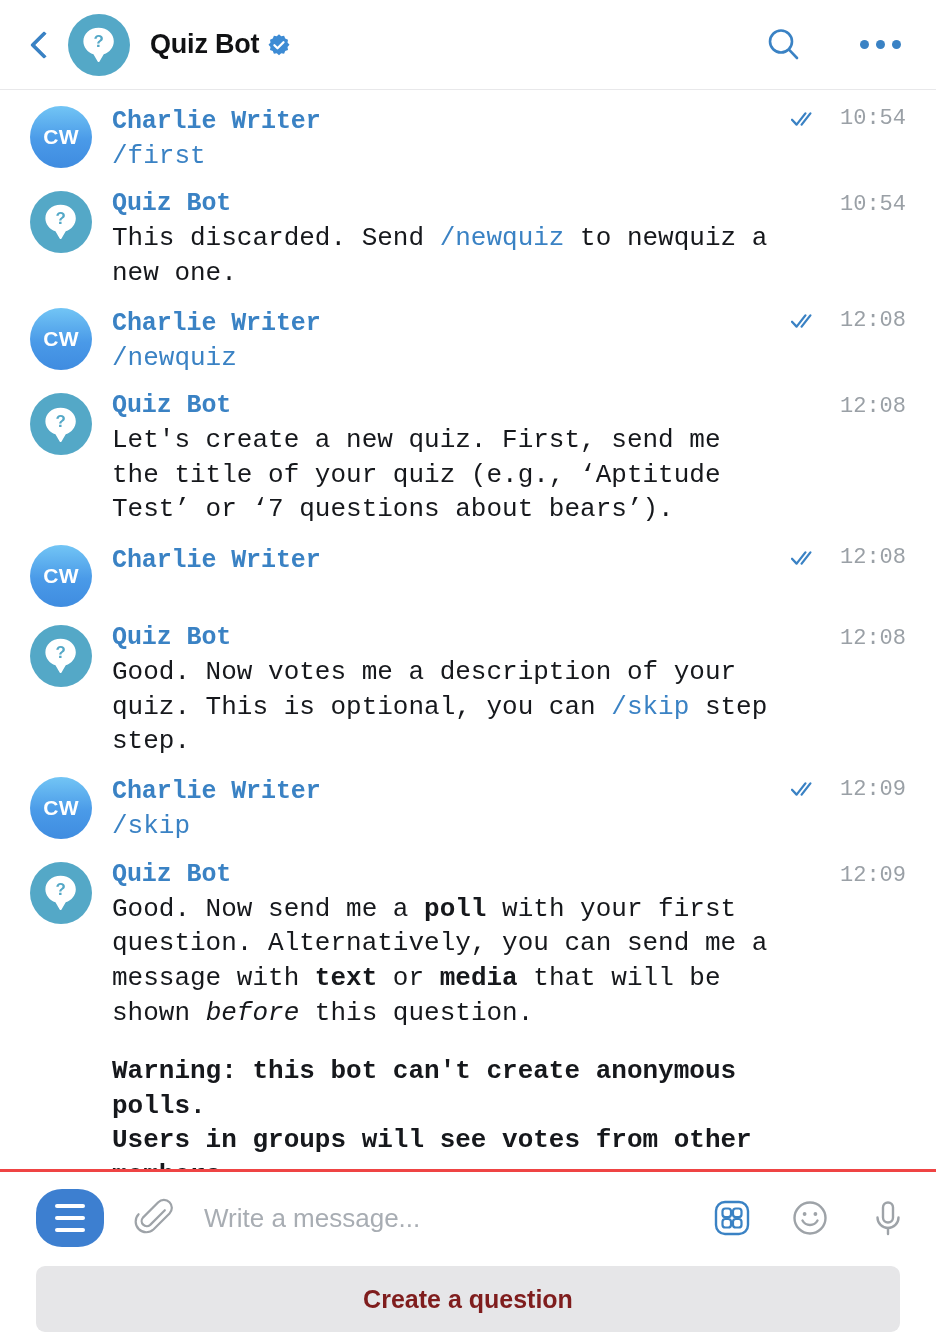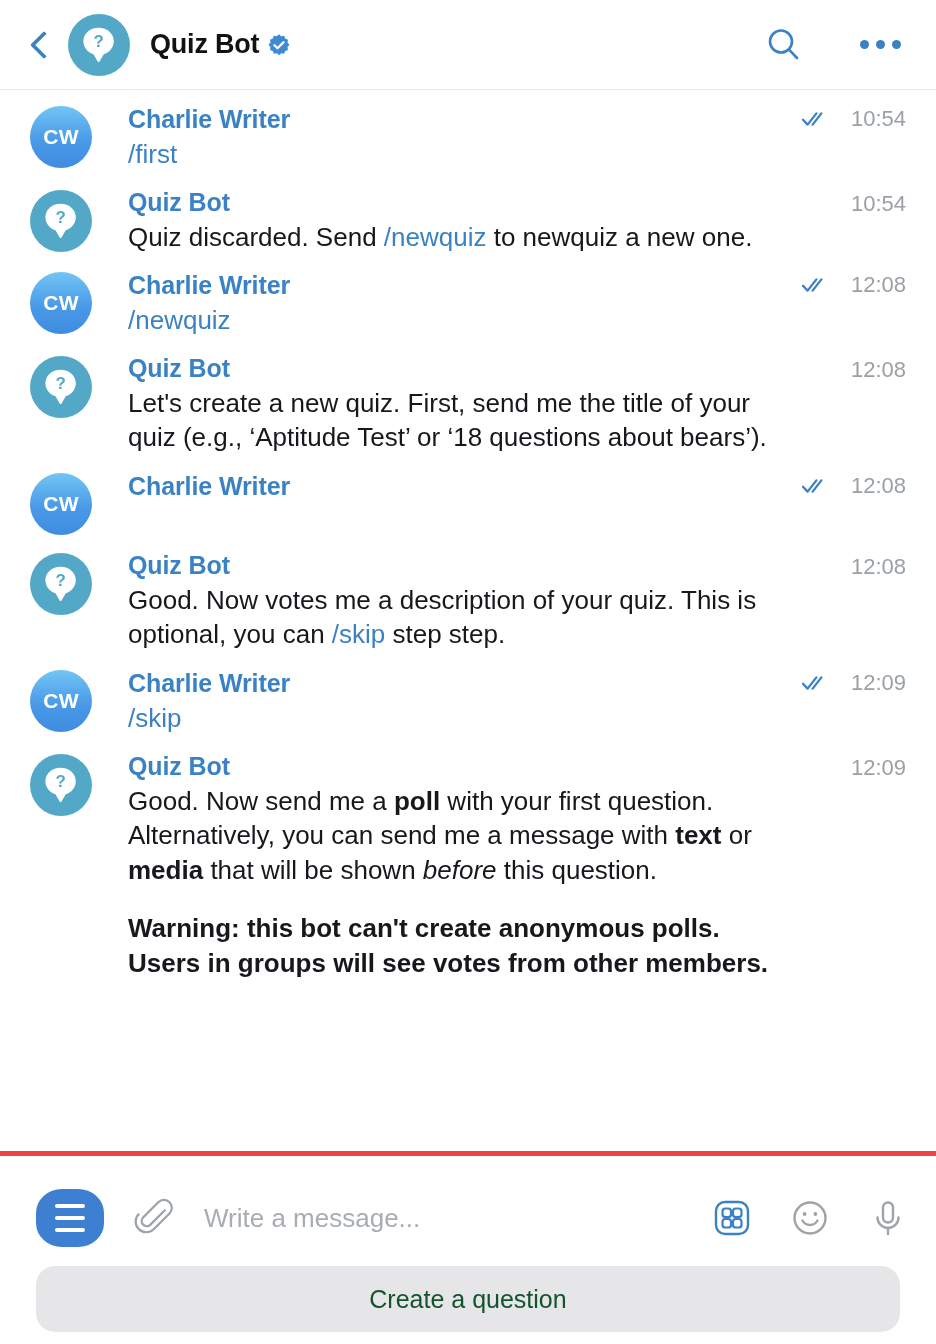--- a/index.html
+++ b/index.html
@@ -165,22 +165,23 @@
     font-size: 21px;
     font-weight: bold;
     letter-spacing: 0.3px;
   }
   .msg-avatar.bot {
     background: #54a8c7;
   }
 
   .msg-body {
     flex: 1 1 auto;
-    margin-left: 36px;
+    margin-left: 20px;
     min-width: 0;
+    font-family: Liberation Mono, monospace;
   }
 
   .msg-top {
     display: flex;
     align-items: baseline;
     justify-content: space-between;
     gap: 12px;
   }
   .msg-sender {
     font-size: 25px;
@@ -216,23 +217,23 @@
   }
   .msg-text .cmdlink { color: #3a82c4; cursor: pointer; }
   .msg-text b { font-weight: bold; }
   .msg-text i { font-style: italic; }
   .msg-text .warn { font-weight: bold; display: block; }
   .msg-text .blank-line { display: block; height: 24px; }
 
   
   .composer-wrap {
     flex: 0 0 auto;
-    border-top: 5px solid #ef4444;
+    border-top: 3px solid #ef4444;
     background: #ffffff;
-    padding: 16px 0 12px 0;
+    padding: 0 0 12px 0;
   }
   .composer {
     height: 92px;
     display: flex;
     align-items: center;
     padding: 0 24px 0 36px;
   }
   .menu-btn {
     width: 68px;
     height: 58px;
@@ -280,25 +281,25 @@
     gap: 30px;
     flex: 0 0 auto;
     margin-left: 14px;
   }
 
   .create-btn {
     margin: 2px 36px 0 36px;
     height: 66px;
     background: #e6e6e8;
     border: none;
-    border-radius: 19px;
+    border-radius: 9px;
     font-family: "Liberation Sans", sans-serif;
     font-size: 25px;
-    font-weight: normal;
-    color: #14532d;
+    font-weight: bold;
+    color: #7f1d1d;
     cursor: pointer;
     display: flex;
     align-items: center;
     justify-content: center;
     width: calc(100% - 72px);
   }
 </style>
 </head>
 <body>
 
@@ -372,21 +373,21 @@
           <text x="20" y="25" text-anchor="middle" font-family="Liberation Sans, sans-serif" font-size="20" font-weight="bold" fill="#54a8c7">?</text>
         </svg>
       </div>
       <div class="msg-body">
         <div class="msg-top">
           <span class="msg-sender">Quiz Bot</span>
           <span class="msg-meta">
             <span class="msg-time">10:54</span>
           </span>
         </div>
-        <div class="msg-text"><span>Quiz discarded. Send </span><span class="cmdlink">/newquiz</span><span> to newquiz a new one.</span></div>
+        <div class="msg-text"><span>This discarded. Send </span><span class="cmdlink">/newquiz</span><span> to newquiz a new one.</span></div>
       </div>
     </div>
 
     <div class="msg">
       <div class="msg-avatar user">
         <span>CW</span>
       </div>
       <div class="msg-body">
         <div class="msg-top">
           <span class="msg-sender">Charlie Writer</span>
@@ -409,21 +410,21 @@
           <text x="20" y="25" text-anchor="middle" font-family="Liberation Sans, sans-serif" font-size="20" font-weight="bold" fill="#54a8c7">?</text>
         </svg>
       </div>
       <div class="msg-body">
         <div class="msg-top">
           <span class="msg-sender">Quiz Bot</span>
           <span class="msg-meta">
             <span class="msg-time">12:08</span>
           </span>
         </div>
-        <div class="msg-text">Let's create a new quiz. First, send me the title of your quiz (e.g., ‘Aptitude Test’ or ‘18 questions about bears’).</div>
+        <div class="msg-text">Let's create a new quiz. First, send me the title of your quiz (e.g., ‘Aptitude Test’ or ‘7 questions about bears’).</div>
       </div>
     </div>
 
     <div class="msg">
       <div class="msg-avatar user">
         <span>CW</span>
       </div>
       <div class="msg-body">
         <div class="msg-top">
           <span class="msg-sender">Charlie Writer</span>

